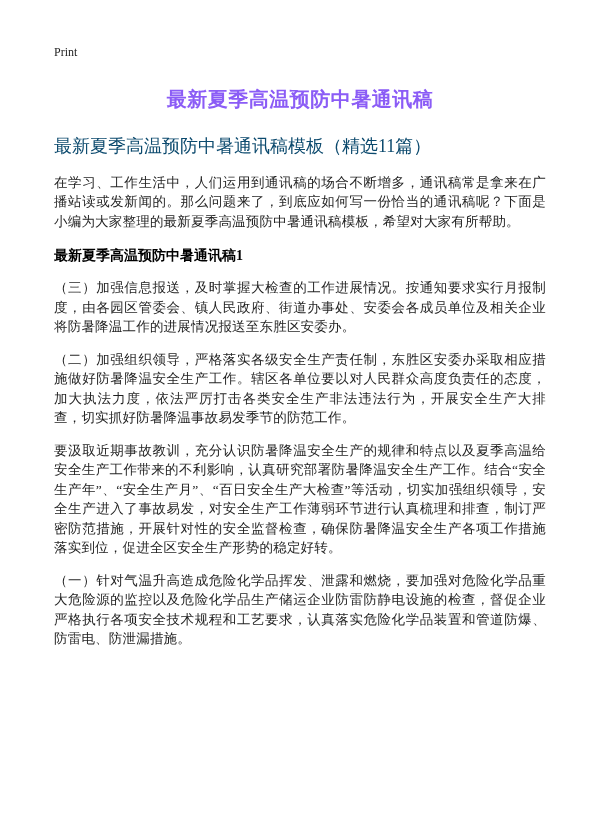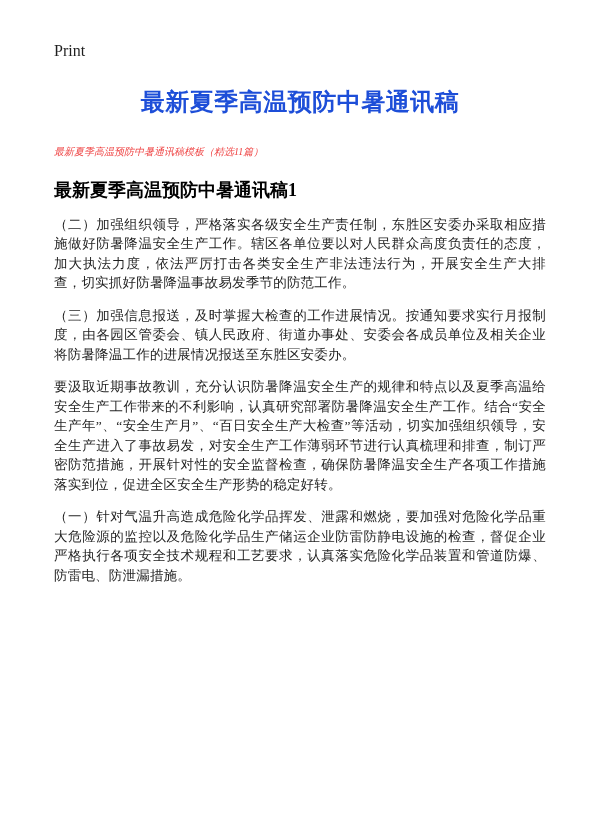--- a/index.html
+++ b/index.html
@@ -9,73 +9,73 @@
       font-family: "Liberation Serif", "DejaVu Serif", serif;
       color: #1f1f1f;
     }
     .page {
       width: 600px;
       min-height: 828px;
       background: #ffffff;
       padding: 42px 54px 40px 54px;
     }
     .print-link {
-      font-size: 16px;
+      font-size: 12px;
       color: #1f1f1f;
       margin-bottom: 20px;
       cursor: pointer;
       display: inline-block;
     }
     h1.doc-title {
-      font-size: 24px;
+      font-size: 20px;
       font-weight: bold;
       text-align: center;
-      color: #1d4ed8;
+      color: #8b5cf6;
       margin: 6px 0 24px 0;
       letter-spacing: 0.5px;
     }
     p.subtitle {
-      font-size: 10px;
-      color: #ef4444;
+      font-size: 18px;
+      color: #0c4a6e;
       margin-bottom: 16px;
       line-height: 19.5px;
-      font-style: italic;
     }
     p.body-para {
       font-size: 13.5px;
       line-height: 19.5px;
       text-align: justify;
       margin-bottom: 13px;
       color: #1f1f1f;
       letter-spacing: 0.2px;
     }
     h2.section-heading {
-      font-size: 18px;
+      font-size: 14px;
       font-weight: bold;
       color: #000000;
       margin: 16px 0 13px 0;
     }
   </style>
 </head>
 <body>
 
 <div class="page">
 
   <span class="print-link">Print</span>
 
   <h1 class="doc-title">最新夏季高温预防中暑通讯稿</h1>
 
   <p class="subtitle">最新夏季高温预防中暑通讯稿模板（精选11篇）</p>
 
+  <p class="body-para">在学习、工作生活中，人们运用到通讯稿的场合不断增多，通讯稿常是拿来在广播站读或发新闻的。那么问题来了，到底应如何写一份恰当的通讯稿呢？下面是小编为大家整理的最新夏季高温预防中暑通讯稿模板，希望对大家有所帮助。</p>
 
   <h2 class="section-heading">最新夏季高温预防中暑通讯稿1</h2>
 
 
+  <p class="body-para">（三）加强信息报送，及时掌握大检查的工作进展情况。按通知要求实行月报制度，由各园区管委会、镇人民政府、街道办事处、安委会各成员单位及相关企业将防暑降温工作的进展情况报送至东胜区安委办。</p>
+
   <p class="body-para">（二）加强组织领导，严格落实各级安全生产责任制，东胜区安委办采取相应措施做好防暑降温安全生产工作。辖区各单位要以对人民群众高度负责任的态度，加大执法力度，依法严厉打击各类安全生产非法违法行为，开展安全生产大排查，切实抓好防暑降温事故易发季节的防范工作。</p>
-
-  <p class="body-para">（三）加强信息报送，及时掌握大检查的工作进展情况。按通知要求实行月报制度，由各园区管委会、镇人民政府、街道办事处、安委会各成员单位及相关企业将防暑降温工作的进展情况报送至东胜区安委办。</p>
 
   <p class="body-para">要汲取近期事故教训，充分认识防暑降温安全生产的规律和特点以及夏季高温给安全生产工作带来的不利影响，认真研究部署防暑降温安全生产工作。结合“安全生产年”、“安全生产月”、“百日安全生产大检查”等活动，切实加强组织领导，安全生产进入了事故易发，对安全生产工作薄弱环节进行认真梳理和排查，制订严密防范措施，开展针对性的安全监督检查，确保防暑降温安全生产各项工作措施落实到位，促进全区安全生产形势的稳定好转。</p>
 
 
   <p class="body-para">（一）针对气温升高造成危险化学品挥发、泄露和燃烧，要加强对危险化学品重大危险源的监控以及危险化学品生产储运企业防雷防静电设施的检查，督促企业严格执行各项安全技术规程和工艺要求，认真落实危险化学品装置和管道防爆、防雷电、防泄漏措施。</p>
 
 </div>
 
 </body></html>

